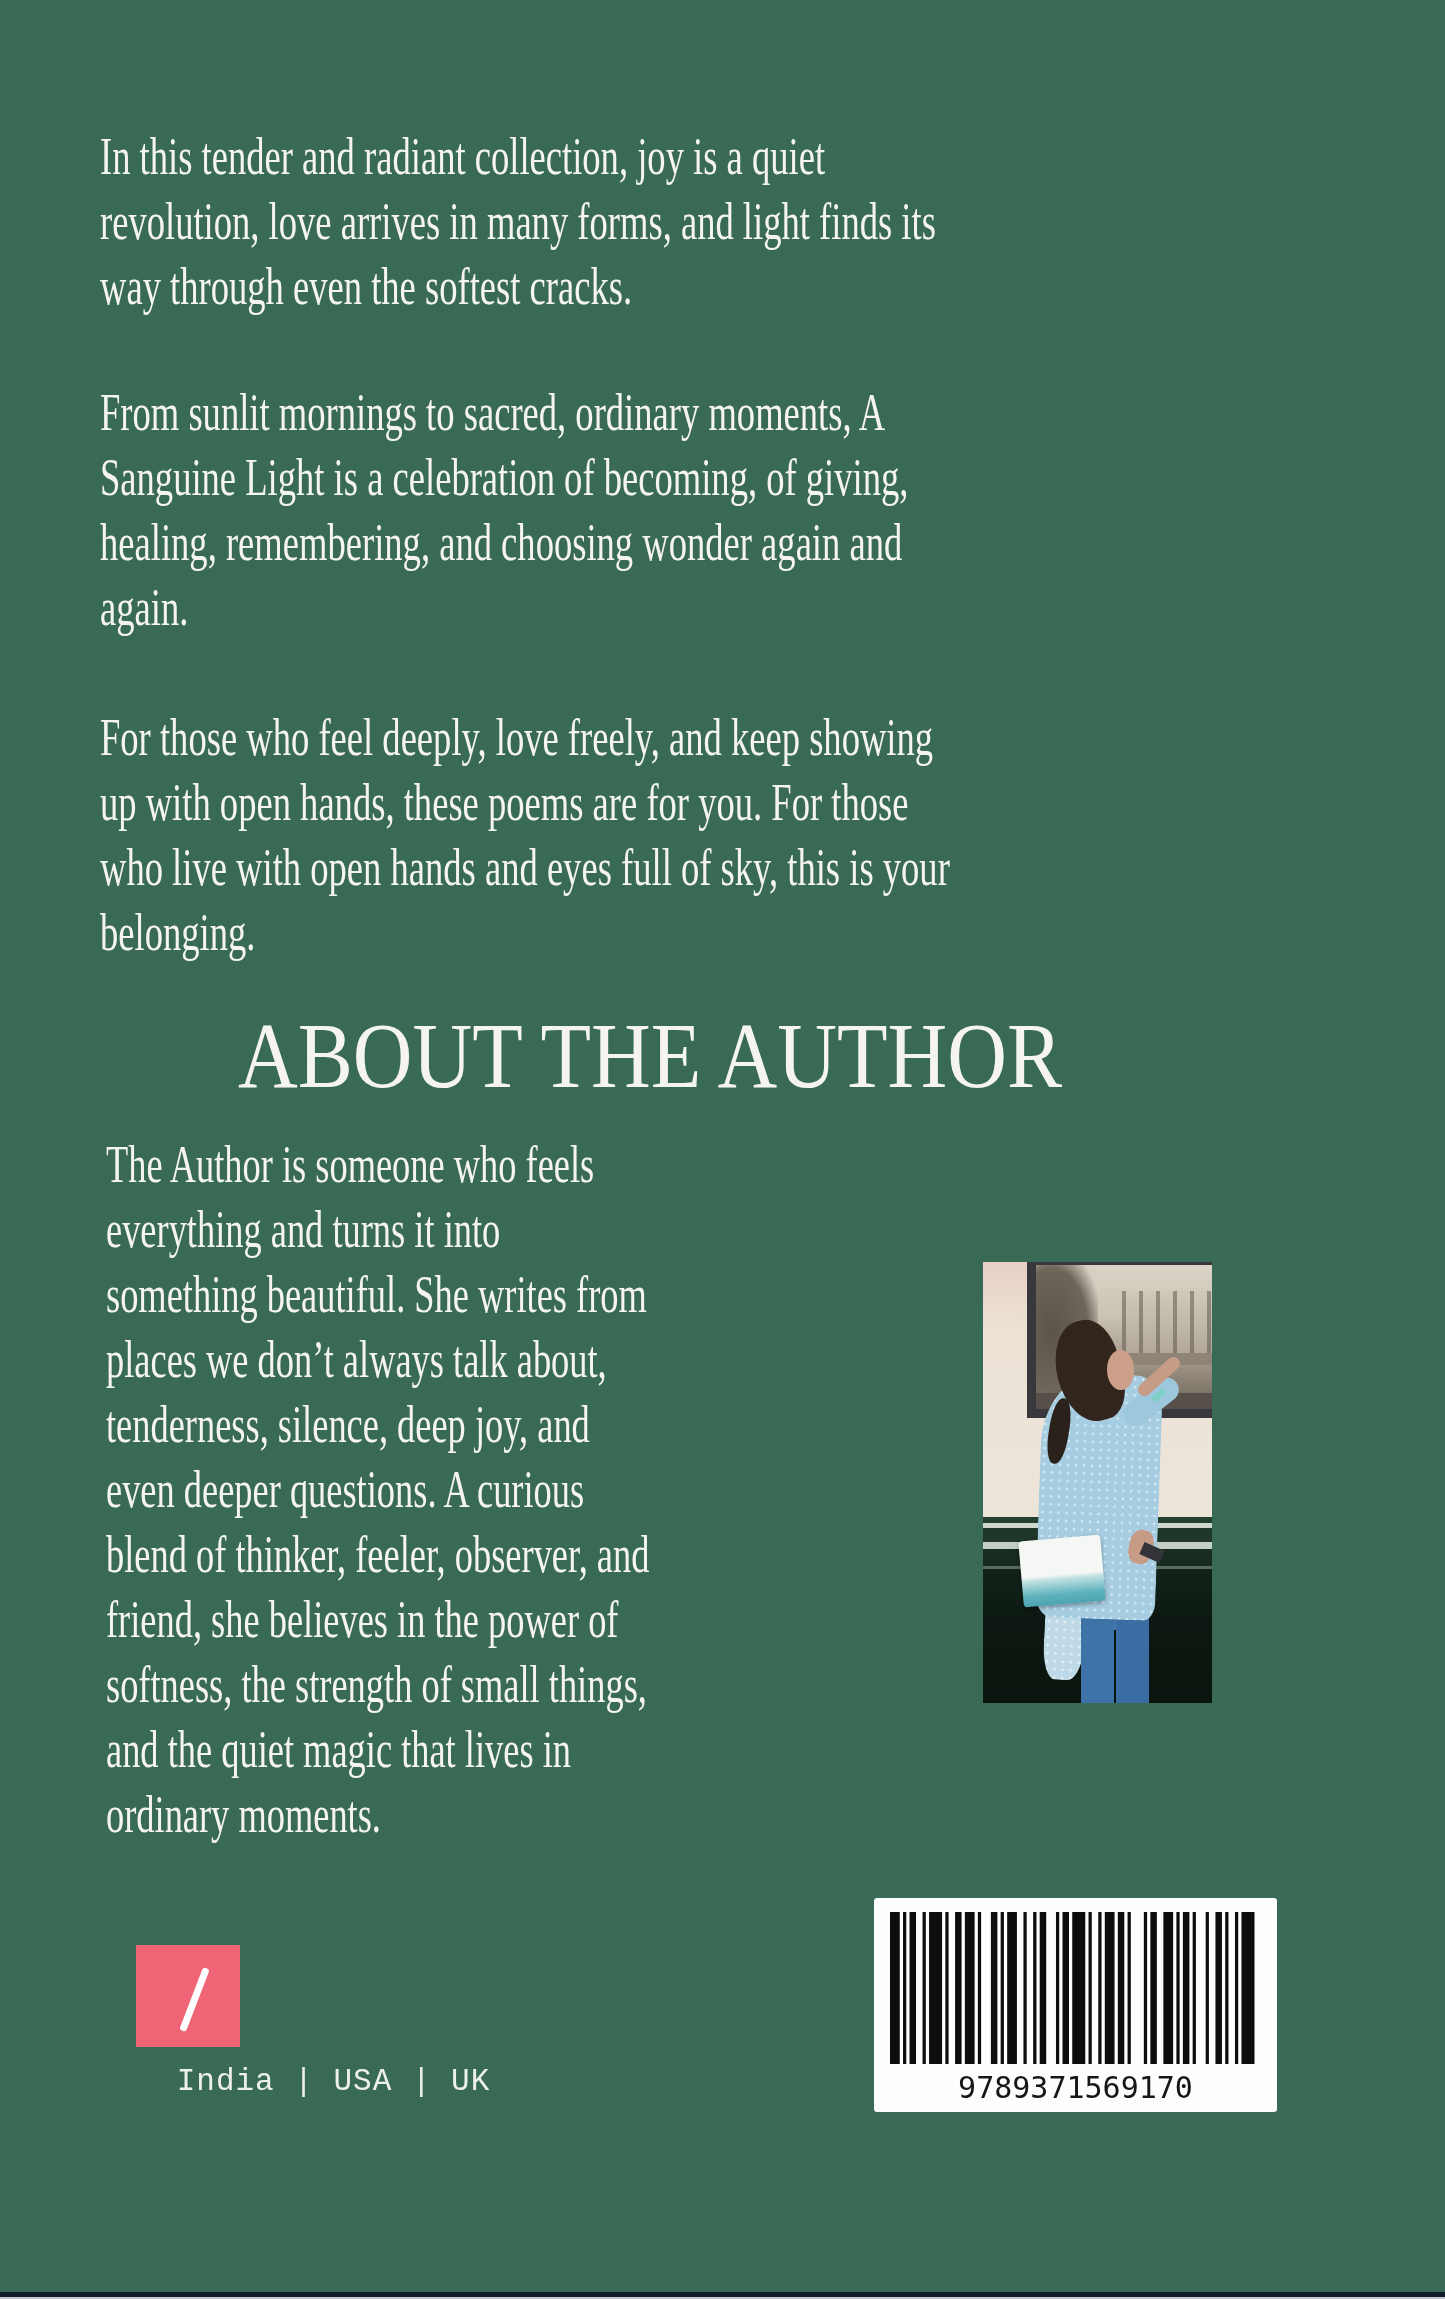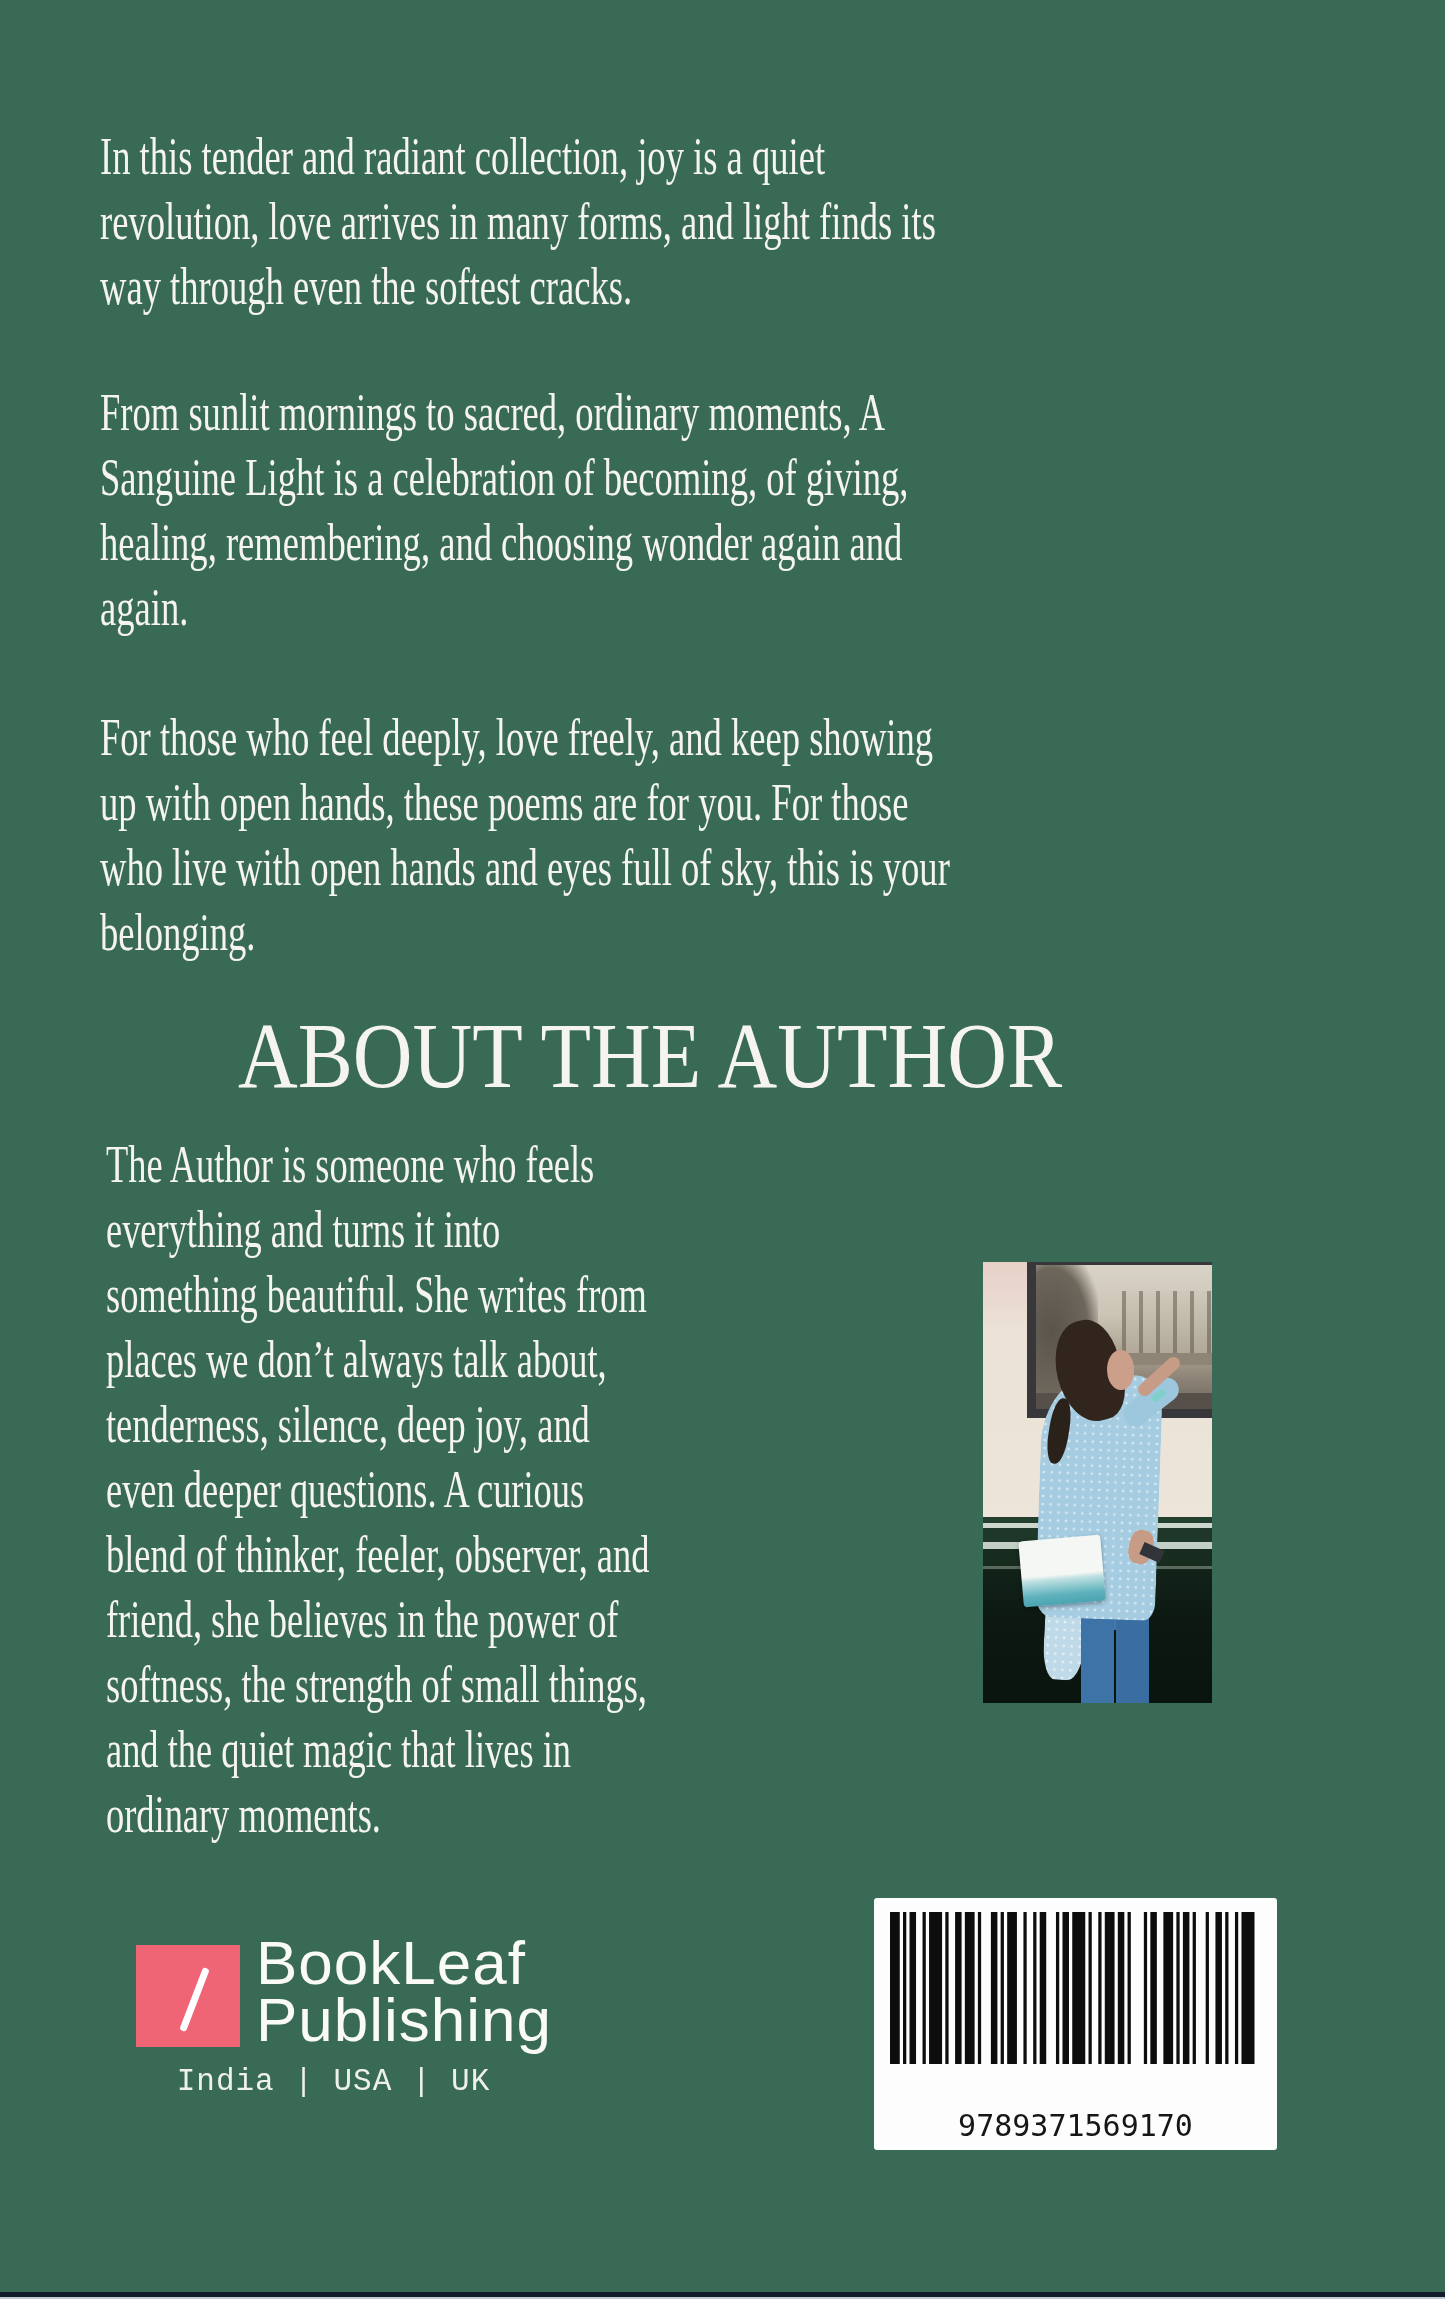--- a/index.html
+++ b/index.html
@@ -132,21 +132,21 @@
   }
   .logo-text .lname{font-size:62px;line-height:57px;letter-spacing:1px;}
   .logo-regions{
     position:absolute;left:136px;top:2062px;width:395px;
     font-family:Liberation Mono, monospace;
     font-size:31px;line-height:40px;letter-spacing:1px;
     text-align:center;color:#eef0ec;
   }
   
   .barcode{
-    position:absolute;left:874px;top:1898px;width:403px;height:252px;
+    position:absolute;left:874px;top:1898px;width:403px;height:214px;
     background:#fdfdfd;border-radius:3px;
   }
   .barcode svg{position:absolute;left:16px;top:14px;width:371px;height:152px;fill:#0d0d0d;}
   .barcode .isbn{
     position:absolute;left:0;right:0;bottom:7px;
     text-align:center;color:#161616;
     font-family:"DejaVu Sans Mono", monospace;
     font-size:30px;line-height:34px;
   }
   
@@ -213,24 +213,20 @@
     <div class="hand-side"></div>
     <div class="phone"></div>
     <div class="bag"></div>
     <div class="hair"></div>
     <div class="ponytail"></div>
     <div class="face"></div>
   </div>
 
   <div class="logo-square">
     <div class="logo-slash"></div>
-  </div>
-  <div class="logo-text">
-    <div class="lname">BookLeaf</div>
-    <div class="lname">Publishing</div>
   </div>
   <div class="logo-regions">India | USA | UK</div>
 
   <div class="barcode">
     <svg id="bars" preserveAspectRatio="none" viewBox="0 0 342 150">
         <rect x="0" y="0" width="9" height="150"></rect>
         <rect x="12" y="0" width="3" height="150"></rect>
         <rect x="18" y="0" width="6" height="150"></rect>
         <rect x="30" y="0" width="3" height="150"></rect>
         <rect x="36" y="0" width="12" height="150"></rect>

